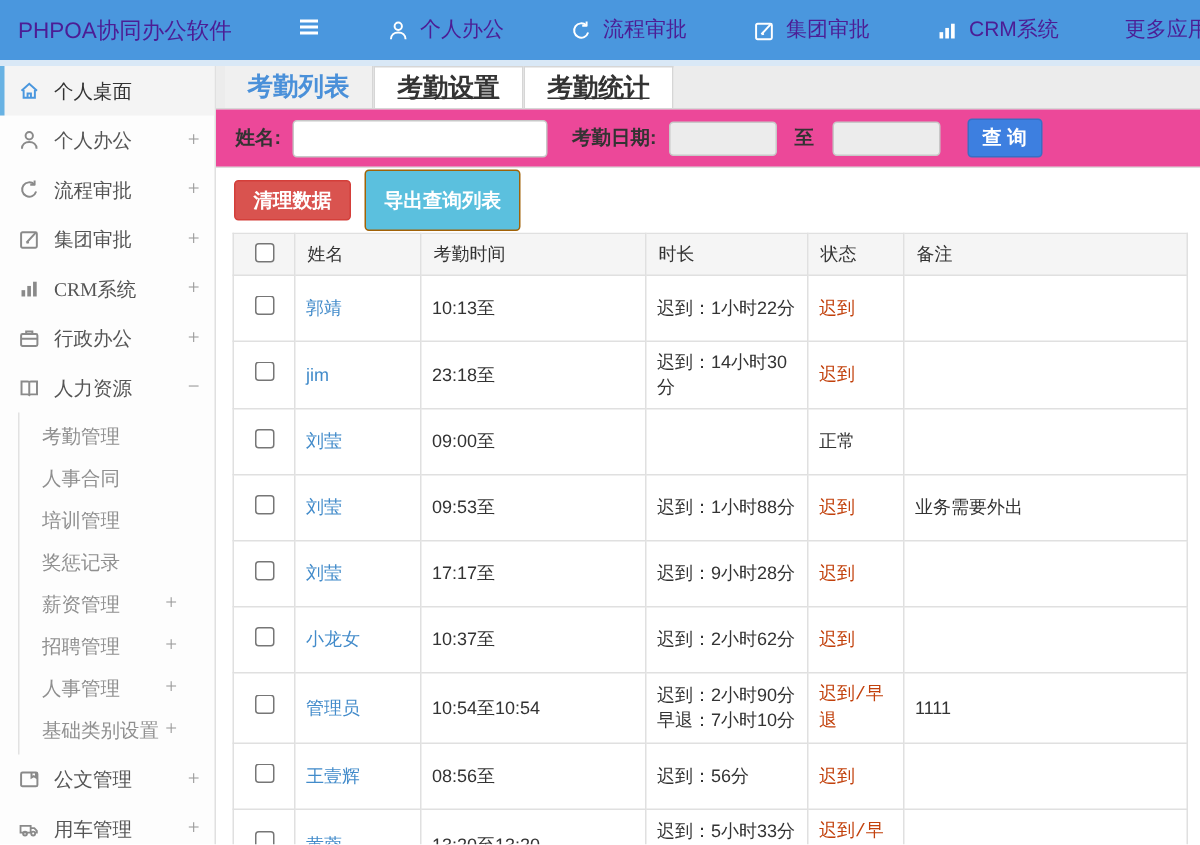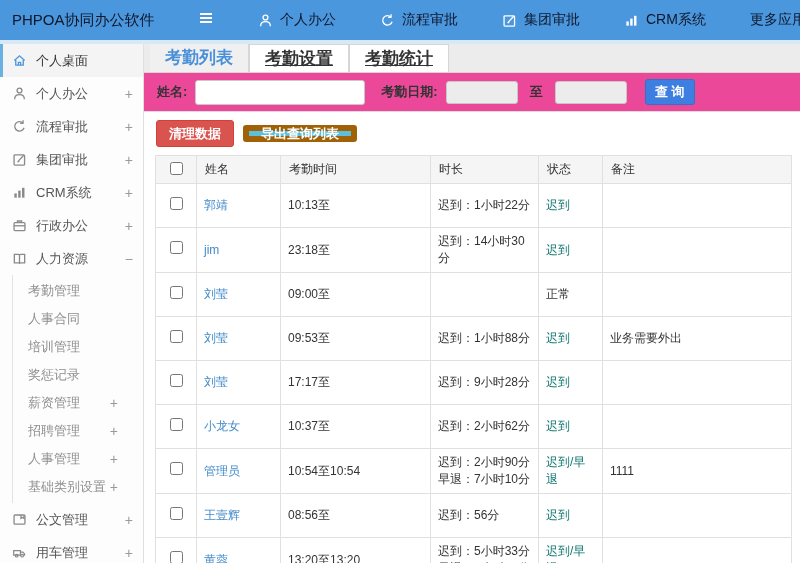--- a/index.html
+++ b/index.html
@@ -1,34 +1,34 @@
 <!DOCTYPE html>
 <html><head>
 <meta charset="utf-8">
 <style>
   * { margin:0; padding:0; box-sizing:border-box; }
   html,body { width:800px; height:563px; overflow:hidden; background:#fff;
     font-family:"Liberation Sans","DejaVu Sans",sans-serif; }
   .app { width:800px; height:563px; display:flex; flex-direction:column; }
 
   
-  .topbar { height:40px; background:#4a97de; display:flex; align-items:center; color:#0f172a; flex:0 0 40px; }
+  .topbar { height:40px; background:#4a97de; display:flex; align-items:center; color:#4c1d95; flex:0 0 40px; }
   .logo { width:148px; padding-left:12px; font-size:15px; white-space:nowrap; }
   .menu-toggle { margin-left:50px; cursor:pointer; display:flex; align-items:center; }
   .topnav { display:flex; align-items:center; }
   .nav-item { display:flex; align-items:center; margin-left:44px; font-size:14px; cursor:pointer; white-space:nowrap; }
   .nav-item .nicon { display:flex; margin-right:7px; }
 
   .subbar { height:4px; background:#d9e8f6; flex:0 0 4px; }
 
   .main { flex:1; display:flex; min-height:0; }
 
   
   .sidebar { width:144px; flex:0 0 144px; background:#fdfdfd; border-right:1px solid #e0e0e0;
-    font-size:13px; overflow:hidden; }
+    font-size:13px; overflow:hidden;font-family:Liberation Serif, serif; }
   .side-item { height:33px; display:flex; align-items:center; padding:0 10px 0 9px; color:#555;
     border-left:3px solid transparent; cursor:pointer; }
   .side-item.active { background:#f4f4f4; border-left-color:#68b2e3; color:#333; }
   .side-item.active .sicon { color:#4a97de; }
   .sicon { width:16px; margin-right:8px; color:#8a8a8a; display:flex; align-items:center; }
   .expand { margin-left:auto; color:#999; font-size:14px; }
   .side-sub { margin-left:12px; border-left:1px solid #e2e2e2; padding:2px 0; }
   .sub-item { height:28px; display:flex; align-items:center; padding:0 25px 0 15px;
     color:#8f8f8f; cursor:pointer; }
 
@@ -50,31 +50,31 @@
   .input-date { width:72px; height:23px; background:#ececec; border:1px solid #c8c8c8;
     border-radius:3px; margin:0 8px; padding:0 5px; font-size:12px; }
   .to { font-weight:bold; margin:0 4px; }
   .btn { border-radius:3px; color:#fff; font-size:13px; font-weight:bold; cursor:pointer;
     display:inline-flex; align-items:center; justify-content:center; }
   .btn-search { width:50px; height:26px; background:#3d7fe0; border:1px solid #376fc4; margin-left:10px; }
 
   .toolbar { height:43px; flex:0 0 43px; background:#fff; display:flex; align-items:center;
     padding-left:12px; }
   .btn-danger { height:27px; padding:0 12px; background:#d9534f; border:1px solid #d43f3a; }
-  .btn-info  { height:17px; padding:0 12px; background:#5bc0de; border:6px solid #a16207; margin-left:9px; }
+  .btn-info  { height:41px; padding:0 12px; background:#5bc0de; border:1px solid #a16207; margin-left:9px; }
 
   .table-wrap { flex:1; padding:0 8px 0 11px; overflow:hidden; }
   table { width:100%; border-collapse:collapse; table-layout:fixed; font-size:12px; color:#333; }
   th, td { border:1px solid #e0e0e0; text-align:left; }
   th { background:#f5f5f5; font-weight:normal; height:28px; padding:0 8px; color:#333; }
   td { padding:5px 7px; height:44px; vertical-align:middle; line-height:17px; }
   .col-check { text-align:center; }
   .col-check input { width:13px; height:13px; cursor:pointer; }
   .name-link { color:#428bca; cursor:pointer; }
-  .status-red { color:#0f766e; }
+  .status-red { color:#c2410c;font-family:Liberation Mono, monospace; }
   .status-normal { color:#333; }
 </style>
 </head>
 <body>
 
 <div class="app">
 
   <header class="topbar">
     <div class="logo">PHPOA协同办公软件</div>
     <div class="menu-toggle">

